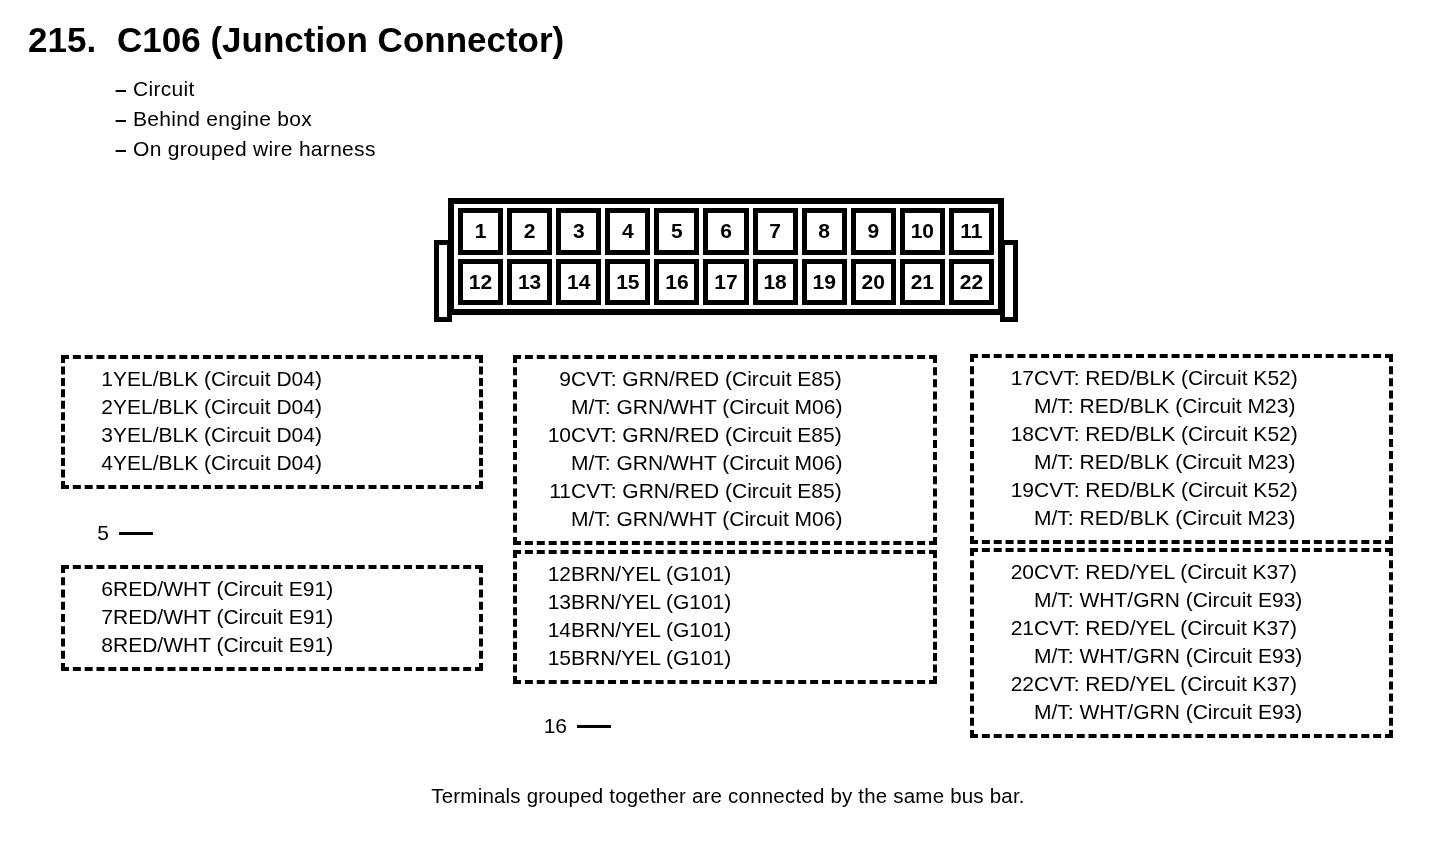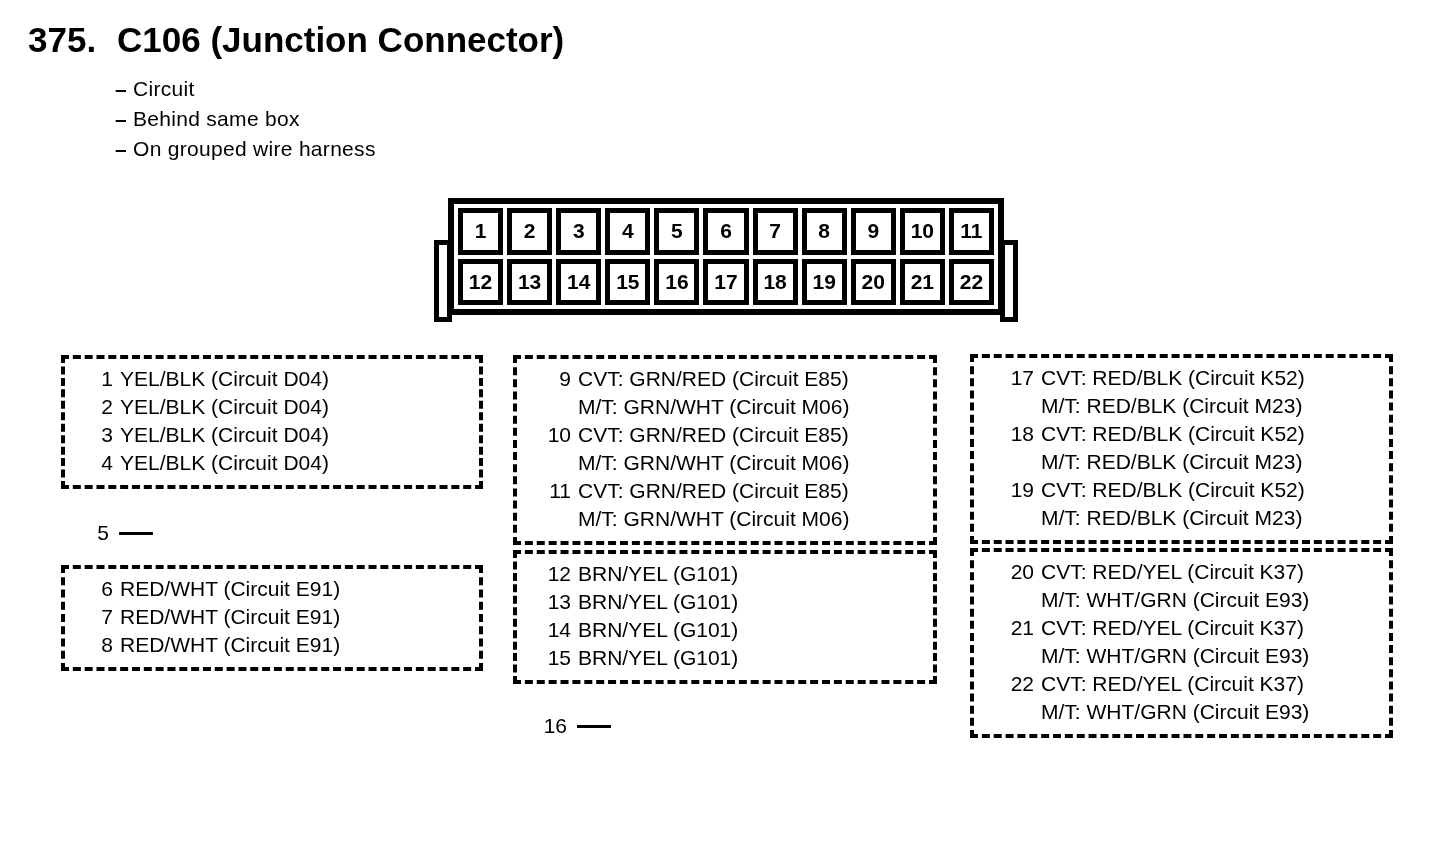--- a/index.html
+++ b/index.html
@@ -54,21 +54,21 @@
   #col-left   { left: 61px;  top: 355px; width: 422px; --numw: 48px; }
   #col-middle { left: 513px; top: 355px; width: 424px; --numw: 54px; }
   #col-right  { left: 970px; top: 354px; width: 423px; --numw: 60px; }
 
   .dbox {
     border: 4px dashed #000; box-sizing: border-box;
     padding: 6px 4px 8px 0; background: #fff;
   }
   .entry-line { display: flex; }
   .pnum { flex: 0 0 auto; width: var(--numw); text-align: right; }
-  .ptxt { margin-left: 7px; white-space: nowrap; }
+  .ptxt { white-space: nowrap; }
 
   .loose { display: flex; }
   .dash-line {
     width: 34px; height: 0; border-top: 3px solid #000;
     margin: 13px 0 0 10px; flex: 0 0 auto;
   }
 
   
   #col-left   .block:nth-child(2) { margin-top: 30px; }
   #col-left   .block:nth-child(3) { margin-top: 18px; }
@@ -81,31 +81,31 @@
     position: absolute; left: 0; top: 784px; width: 100%;
     text-align: center; font-size: 20.5px; letter-spacing: 0.2px;
   }
 </style>
 </head>
 <body>
 
 <div class="page">
 
   <div class="title">
-    <span class="tnum">375.</span><span>C106 (Junction Connector)</span>
+    <span class="tnum">215.</span><span>C106 (Junction Connector)</span>
   </div>
 
   <div class="bullets" id="bullets">
       <div class="bullet">
         <span class="bdash">–</span>
         <span>Circuit</span>
       </div>
       <div class="bullet">
         <span class="bdash">–</span>
-        <span>Behind same box</span>
+        <span>Behind engine box</span>
       </div>
       <div class="bullet">
         <span class="bdash">–</span>
         <span>On grouped wire harness</span>
       </div>
     </div>
 
   <div class="connector">
     <div class="ctab left"></div>
     <div class="ctab right"></div>
@@ -271,14 +271,15 @@
           <span class="pnum">22</span>
           <span class="ptxt">CVT: RED/YEL (Circuit K37)</span>
         </div>
         <div class="entry-line">
           <span class="pnum"></span>
           <span class="ptxt">M/T: WHT/GRN (Circuit E93)</span>
         </div>
       </div>
     </div>
 
+  <div class="footer">Terminals grouped together are connected by the same bus bar.</div>
 
 </div>
 
 </body></html>

